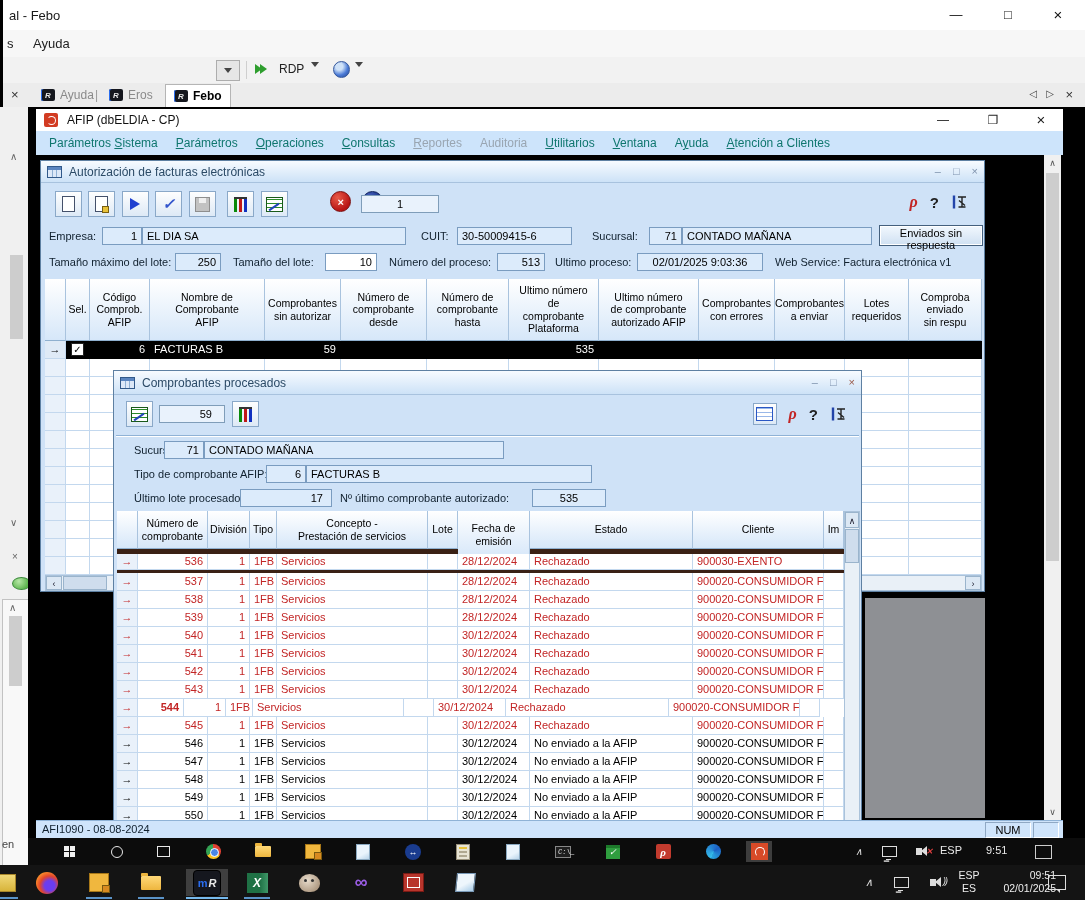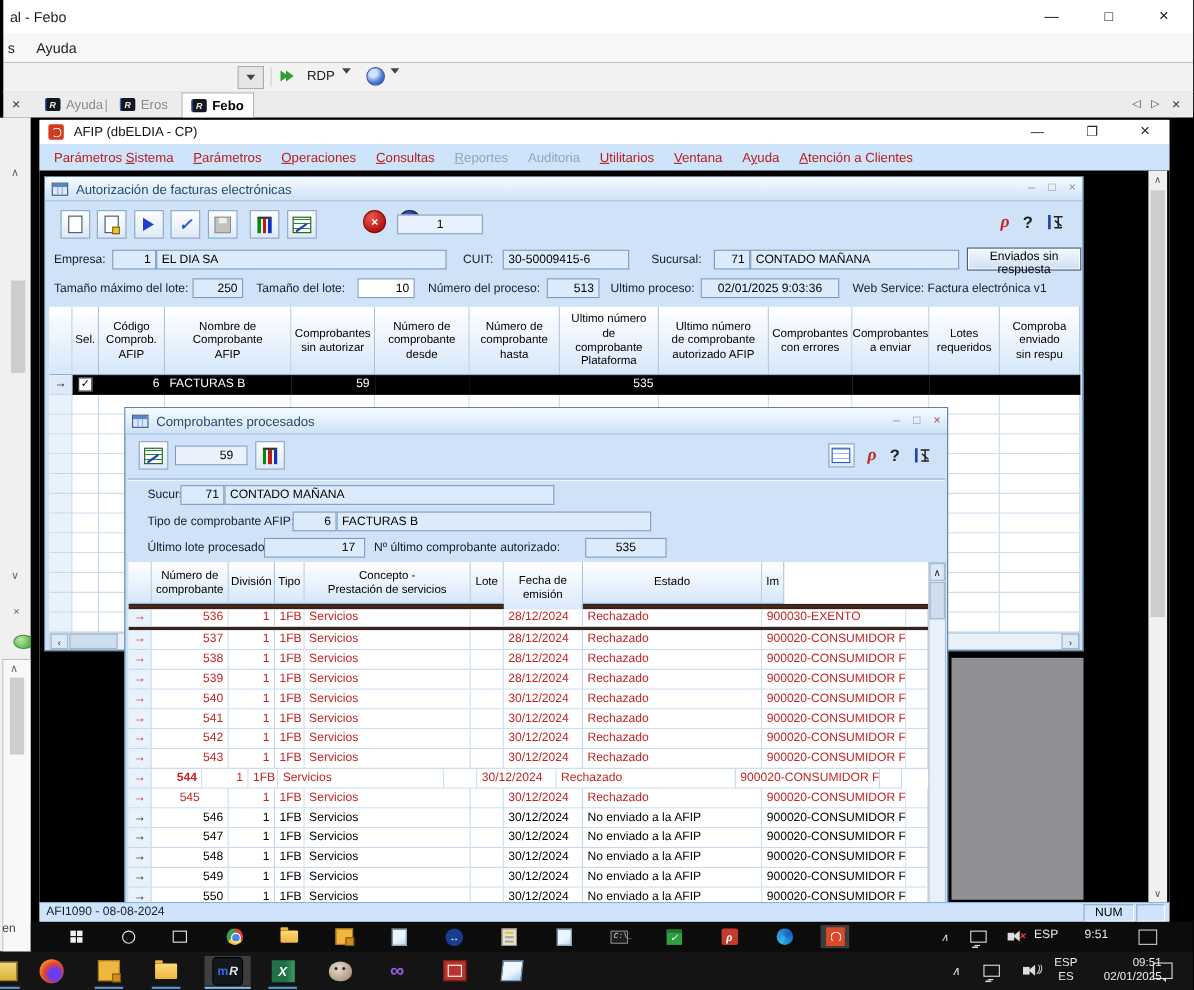--- a/index.html
+++ b/index.html
@@ -34,21 +34,21 @@
   
   #rdp{left:28px;top:107px;width:1057px;height:758px;background:#000;}
   
   #afip{left:8px;top:2px;width:1027px;height:729px;background:#fff;}
   #afip-titlebar{left:0;top:0;width:100%;height:22px;background:#fff;display:flex;align-items:center;padding-left:8px;box-sizing:border-box;}
   #afip-logo{width:14px;height:14px;background:#d23b22;border-radius:2px;position:relative;}
   #afip-logo::after{content:"";position:absolute;left:3px;top:3px;width:7px;height:7px;border:1.5px solid #fff;border-radius:50%;border-left-color:transparent;}
   #afip-title{font-size:12px;color:#111;margin-left:9px;}
   .afipcap{position:absolute;top:3px;width:16px;height:16px;color:#222;font-size:12px;text-align:center;line-height:16px;}
   #afip-menu{left:0;top:22px;width:100%;height:24px;background:var(--menubar-blue,#cde4fb);display:flex;align-items:center;padding-left:4px;box-sizing:border-box;}
-  .mitem{padding:0 9px;font-size:12px;color:#b91c1c;white-space:nowrap;}
+  .mitem{padding:0 9px;font-size:12px;color:#0f766e;white-space:nowrap;}
   .mitem.disabled{color:#99a5b1;}
   .mitem u{text-decoration:underline;}
   #afip-mdi{left:0;top:46px;width:100%;height:665px;background:#000;overflow:hidden;}
   #afip-status{left:0;top:711px;width:100%;height:18px;background:var(--status-blue,#cfe4fb);border-top:1px solid #8fb2d6;box-sizing:border-box;}
   #status-left{position:absolute;left:6px;top:2px;font-size:11px;color:#10202e;}
   .sunken{border:1px solid;border-color:#8fa8c4 #ffffff #ffffff #8fa8c4;}
   #num-box{position:absolute;right:32px;top:1px;width:44px;height:14px;font-size:11px;text-align:center;line-height:14px;color:#000;}
   #status-tail{position:absolute;right:4px;top:1px;width:24px;height:14px;}
   
   #mdi-scroll{left:1008px;top:0;width:17px;height:665px;background:#f0f0f0;}
@@ -623,20 +623,21 @@
                 <div class="gh" style="width: 70px; height: 38px;">Número de
 comprobante</div>
                 <div class="gh" style="width: 42px; height: 38px;">División</div>
                 <div class="gh" style="width: 27px; height: 38px;">Tipo</div>
                 <div class="gh" style="width: 151px; height: 38px;">Concepto -
 Prestación de servicios</div>
                 <div class="gh" style="width: 30px; height: 38px;">Lote</div>
                 <div class="gh" style="width: 72px; height: 48px;">Fecha de
 emisión</div>
                 <div class="gh" style="width: 163px; height: 38px;">Estado</div>
+                <div class="gh" style="width: 131px; height: 38px;">Cliente</div>
                 <div class="gh" style="width: 20px; height: 38px;">Im</div>
               </div>
               <div class="grow err cur">
                 <div class="gc ind" style="width: 21px;">→</div>
                 <div class="gc r" style="width: 70px;">536</div>
                 <div class="gc r" style="width: 42px;">1</div>
                 <div class="gc" style="width: 27px;">1FB</div>
                 <div class="gc" style="width: 151px;">Servicios</div>
                 <div class="gc" style="width: 30px;"></div>
                 <div class="gc" style="width: 72px;">28/12/2024</div>
@@ -735,21 +736,21 @@
                 <div class="gc" style="width: 27px;">1FB</div>
                 <div class="gc" style="width: 151px;">Servicios</div>
                 <div class="gc" style="width: 30px;"></div>
                 <div class="gc" style="width: 72px;">30/12/2024</div>
                 <div class="gc" style="width: 163px;">Rechazado</div>
                 <div class="gc" style="width: 131px;">900020-CONSUMIDOR FI</div>
                 <div class="gc" style="width: 20px;"></div>
               </div>
               <div class="grow err">
                 <div class="gc ind" style="width: 21px;">→</div>
-                <div class="gc r" style="width: 70px; text-align: center;">545</div>
+                <div class="gc r" style="width: 70px;">545</div>
                 <div class="gc r" style="width: 42px;">1</div>
                 <div class="gc" style="width: 27px;">1FB</div>
                 <div class="gc" style="width: 151px;">Servicios</div>
                 <div class="gc" style="width: 30px;"></div>
                 <div class="gc" style="width: 72px;">30/12/2024</div>
                 <div class="gc" style="width: 163px;">Rechazado</div>
                 <div class="gc" style="width: 131px;">900020-CONSUMIDOR FI</div>
                 <div class="gc" style="width: 20px;"></div>
               </div>
               <div class="grow">

